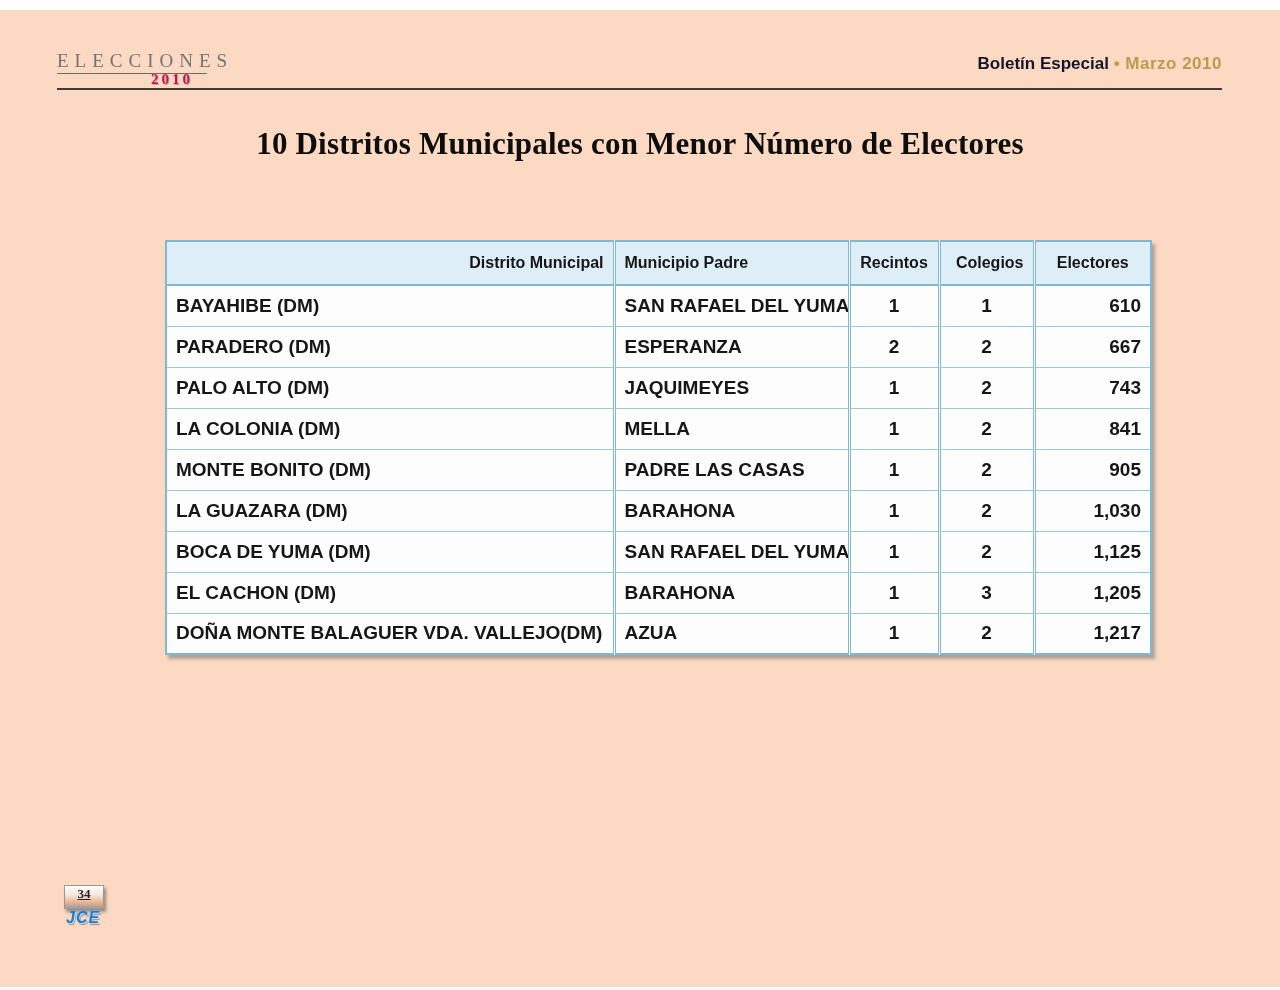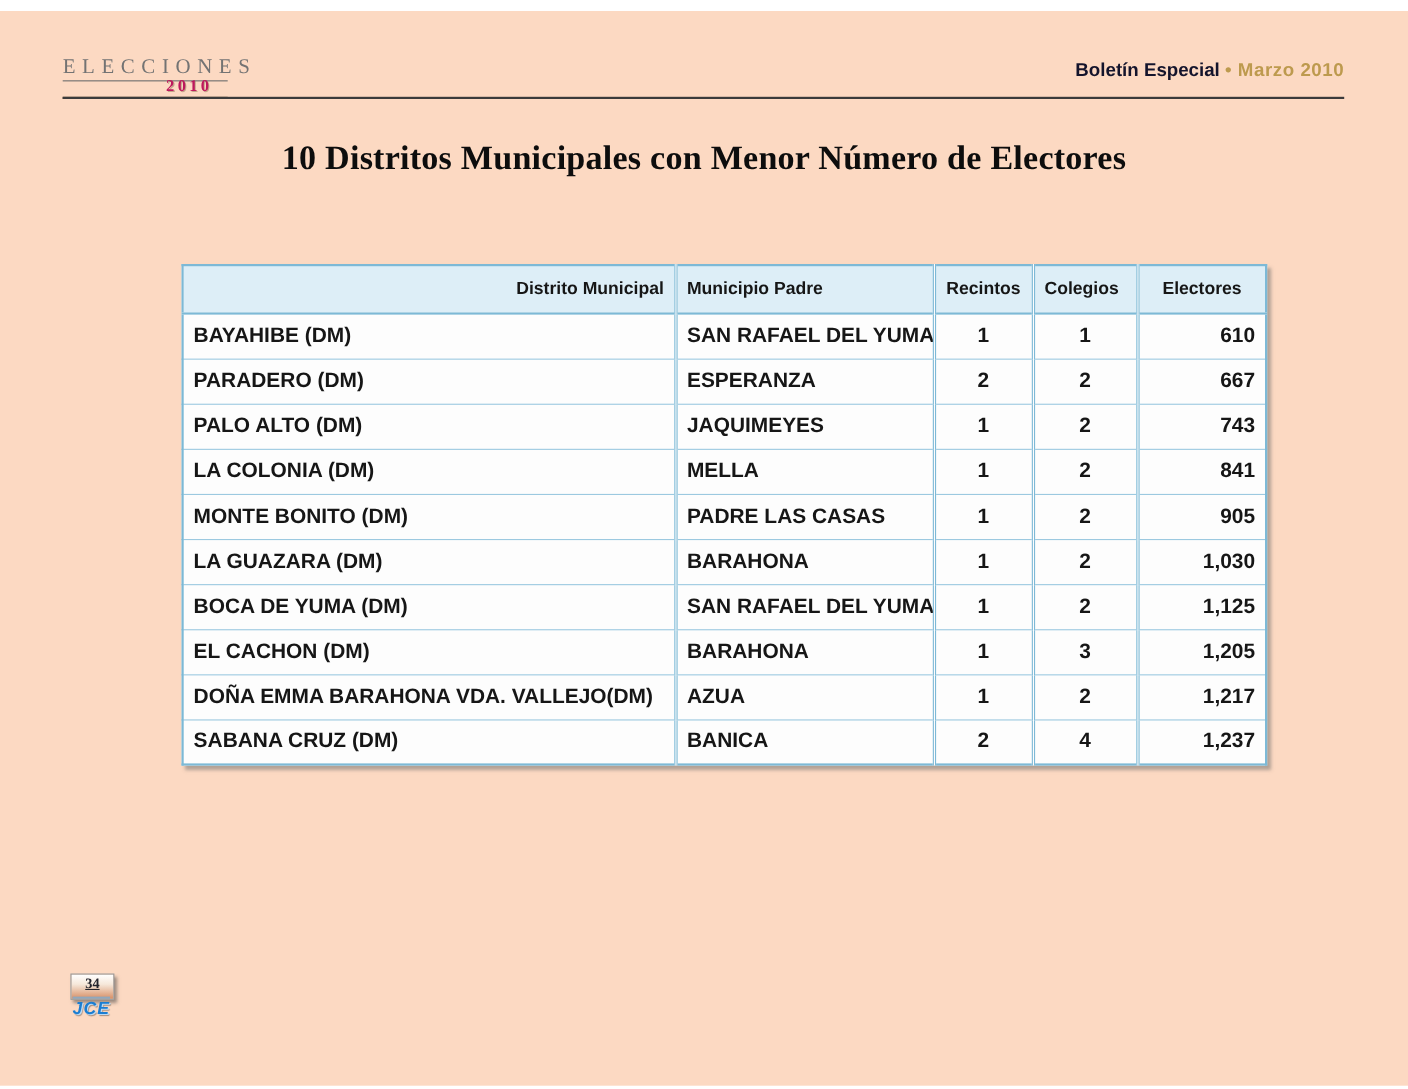--- a/index.html
+++ b/index.html
@@ -118,21 +118,21 @@
 
   <div class="page-title">10 Distritos Municipales con Menor Número de Electores</div>
 
   <div class="table-wrap">
     <table>
       <thead>
         <tr>
             <th style="text-align: right; width: 448px;">Distrito Municipal</th>
             <th class="sep" style="text-align: left; width: 235px;">Municipio Padre</th>
             <th class="sep" style="text-align: center; width: 90px;">Recintos</th>
-            <th class="sep" style="text-align: left; width: 95px;">Colegios</th>
+            <th class="sep" style="text-align: right; width: 95px;">Colegios</th>
             <th class="sep" style="text-align: center; width: 117px;">Electores</th>
           </tr>
       </thead>
       <tbody>
           <tr>
             <td style="text-align: left;">BAYAHIBE (DM)</td>
             <td class="sep" style="text-align: left;">SAN RAFAEL DEL YUMA</td>
             <td class="sep" style="text-align: center;">1</td>
             <td class="sep" style="text-align: center;">1</td>
             <td class="sep" style="text-align: right;">610</td>
@@ -180,32 +180,25 @@
             <td class="sep" style="text-align: right;">1,125</td>
           </tr>
           <tr>
             <td style="text-align: left;">EL CACHON (DM)</td>
             <td class="sep" style="text-align: left;">BARAHONA</td>
             <td class="sep" style="text-align: center;">1</td>
             <td class="sep" style="text-align: center;">3</td>
             <td class="sep" style="text-align: right;">1,205</td>
           </tr>
           <tr>
-            <td style="text-align: left;">DOÑA EMMA BARAHONA VDA. VALLEJO(DM)</td>
+            <td style="text-align: left;">DOÑA MONTE BALAGUER VDA. VALLEJO(DM)</td>
             <td class="sep" style="text-align: left;">AZUA</td>
             <td class="sep" style="text-align: center;">1</td>
             <td class="sep" style="text-align: center;">2</td>
             <td class="sep" style="text-align: right;">1,217</td>
-          </tr>
-          <tr>
-            <td style="text-align: left;">SABANA CRUZ (DM)</td>
-            <td class="sep" style="text-align: left;">BANICA</td>
-            <td class="sep" style="text-align: center;">2</td>
-            <td class="sep" style="text-align: center;">4</td>
-            <td class="sep" style="text-align: right;">1,237</td>
           </tr>
         </tbody>
     </table>
   </div>
 
   <div class="page-box">
     <span>34</span>
   </div>
   <div class="jce-logo">JCE</div>
 

